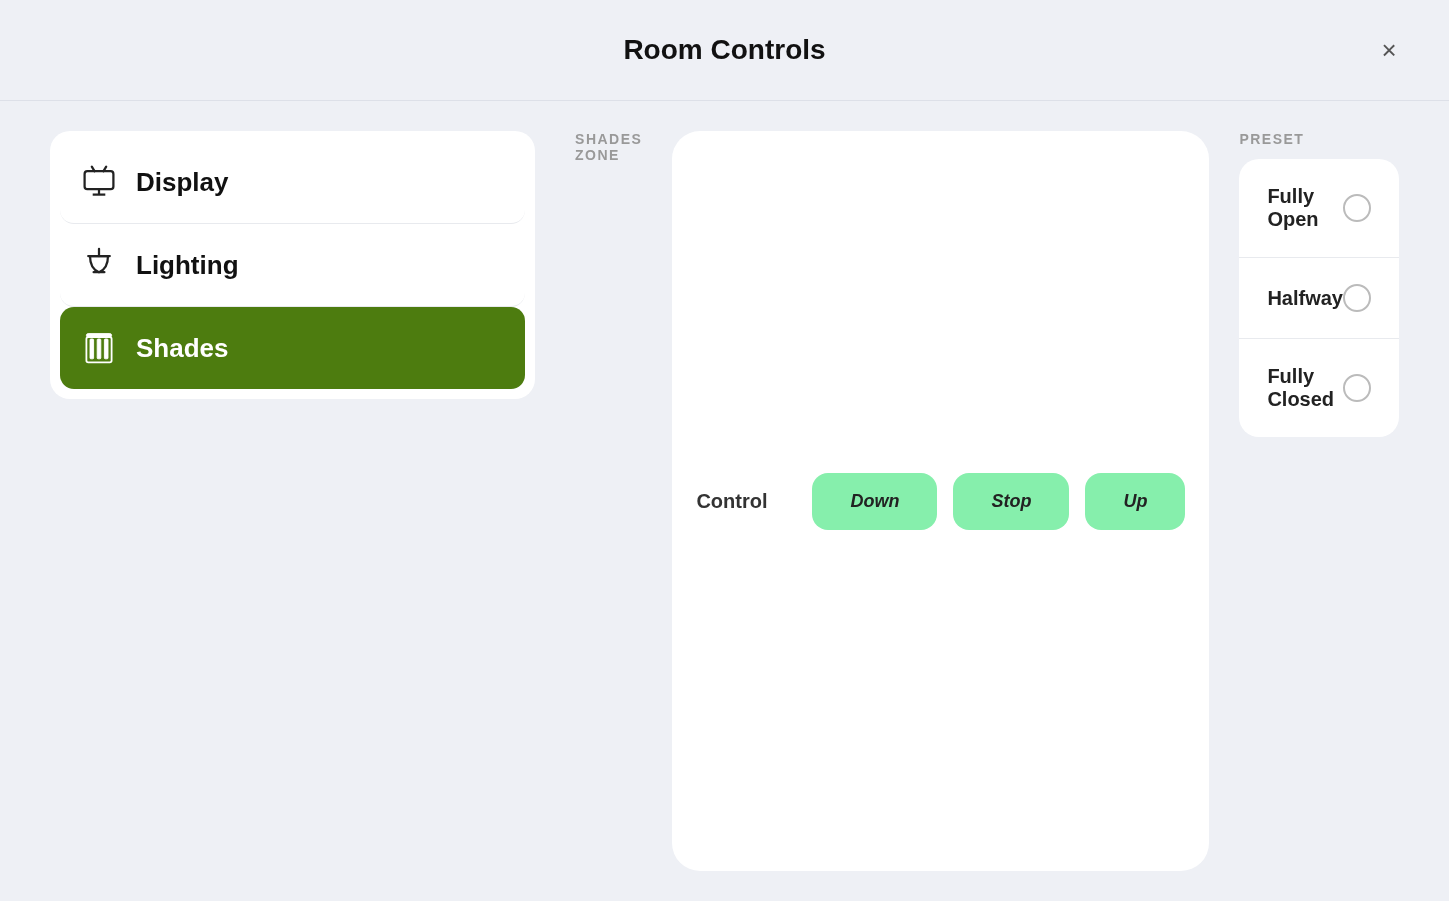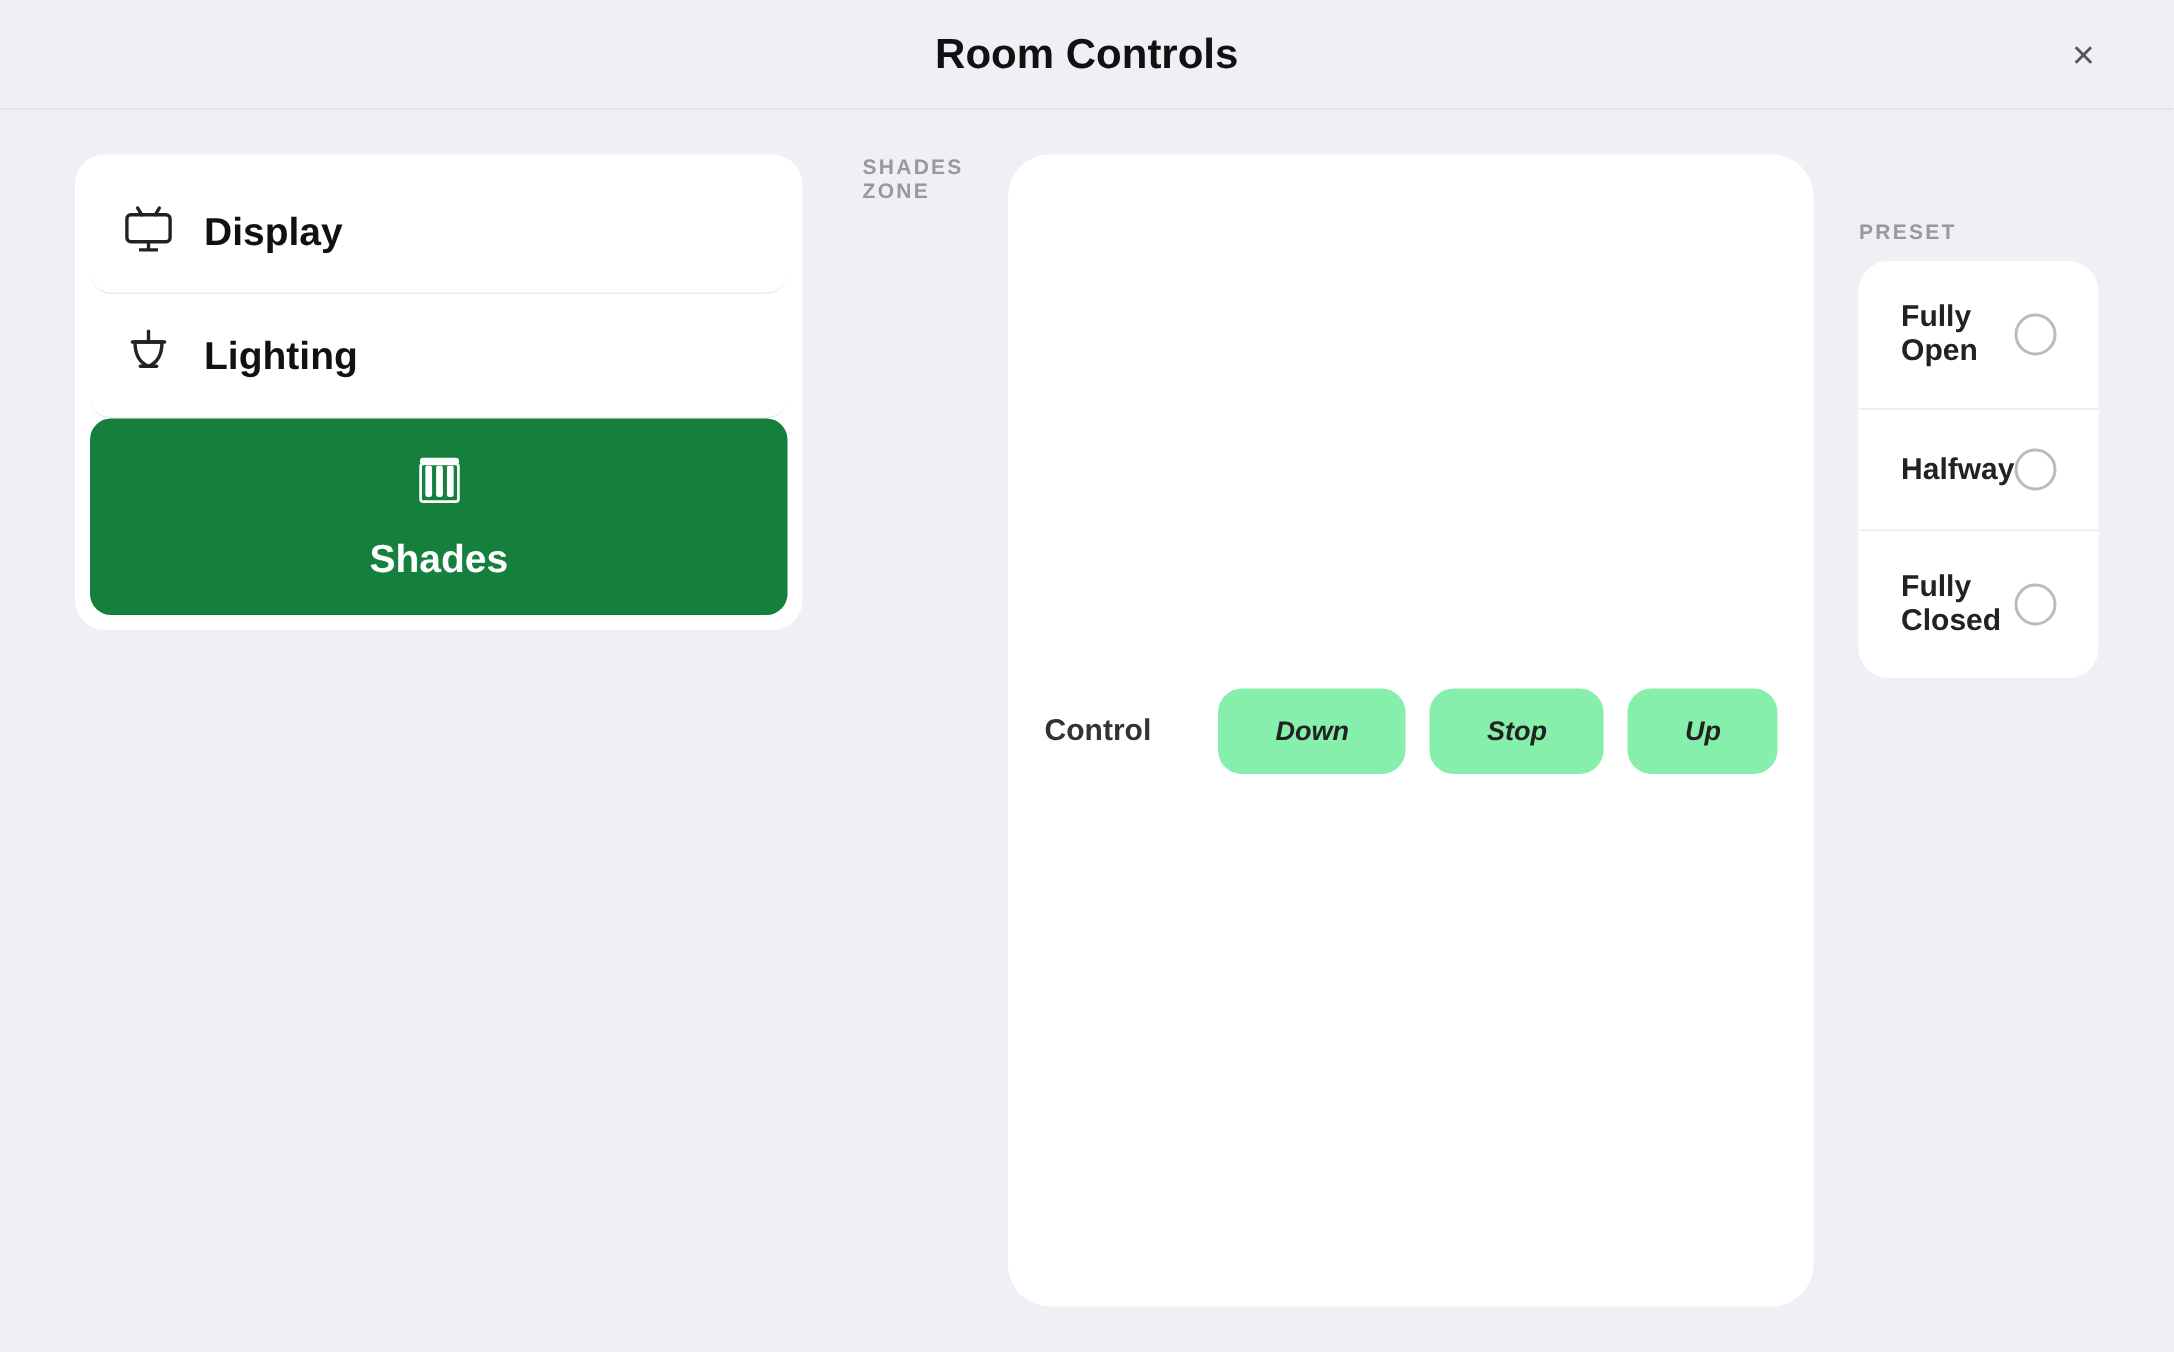--- a/index.html
+++ b/index.html
@@ -10,21 +10,21 @@
       width: 1449px;
       height: 901px;
       overflow: hidden;
       display: flex;
       flex-direction: column;
     }
 
     .header {
       display: flex;
       justify-content: center;
-      padding: 20px 40px;
+      padding: 34px 40px;
       background: #eef0f5;
       position: relative;
       border-bottom: 1px solid #dde0e8;
     }
 
     .header-title {
       font-size: 28px;
       font-weight: 700;
       color: #111;
     }
@@ -72,24 +72,23 @@
       padding: 22px 20px;
       border-radius: 14px;
       cursor: pointer;
     }
 
     .sidebar-item:not(:last-child) {
       border-bottom: 1px solid #e8eaee;
     }
 
     .sidebar-item.active {
-      background: #15803d;
+      background: #4d7c0f;
       border-radius: 14px;
       border-bottom: none;
-      flex-direction: column;
     }
 
     .sidebar-item-label {
       font-size: 26px;
       font-weight: 600;
       color: #111;
     }
 
     .sidebar-item.active .sidebar-item-label {
       color: white;
@@ -188,21 +187,20 @@
       color: #222;
       cursor: pointer;
       font-style: italic;
     }
 
     
     .preset-section {
       display: flex;
       flex-direction: column;
       gap: 0;
-      margin-top: 43px;
     }
 
     .preset-list {
       background: white;
       border-radius: 20px;
       overflow: hidden;
     }
 
     .preset-item {
       display: flex;

